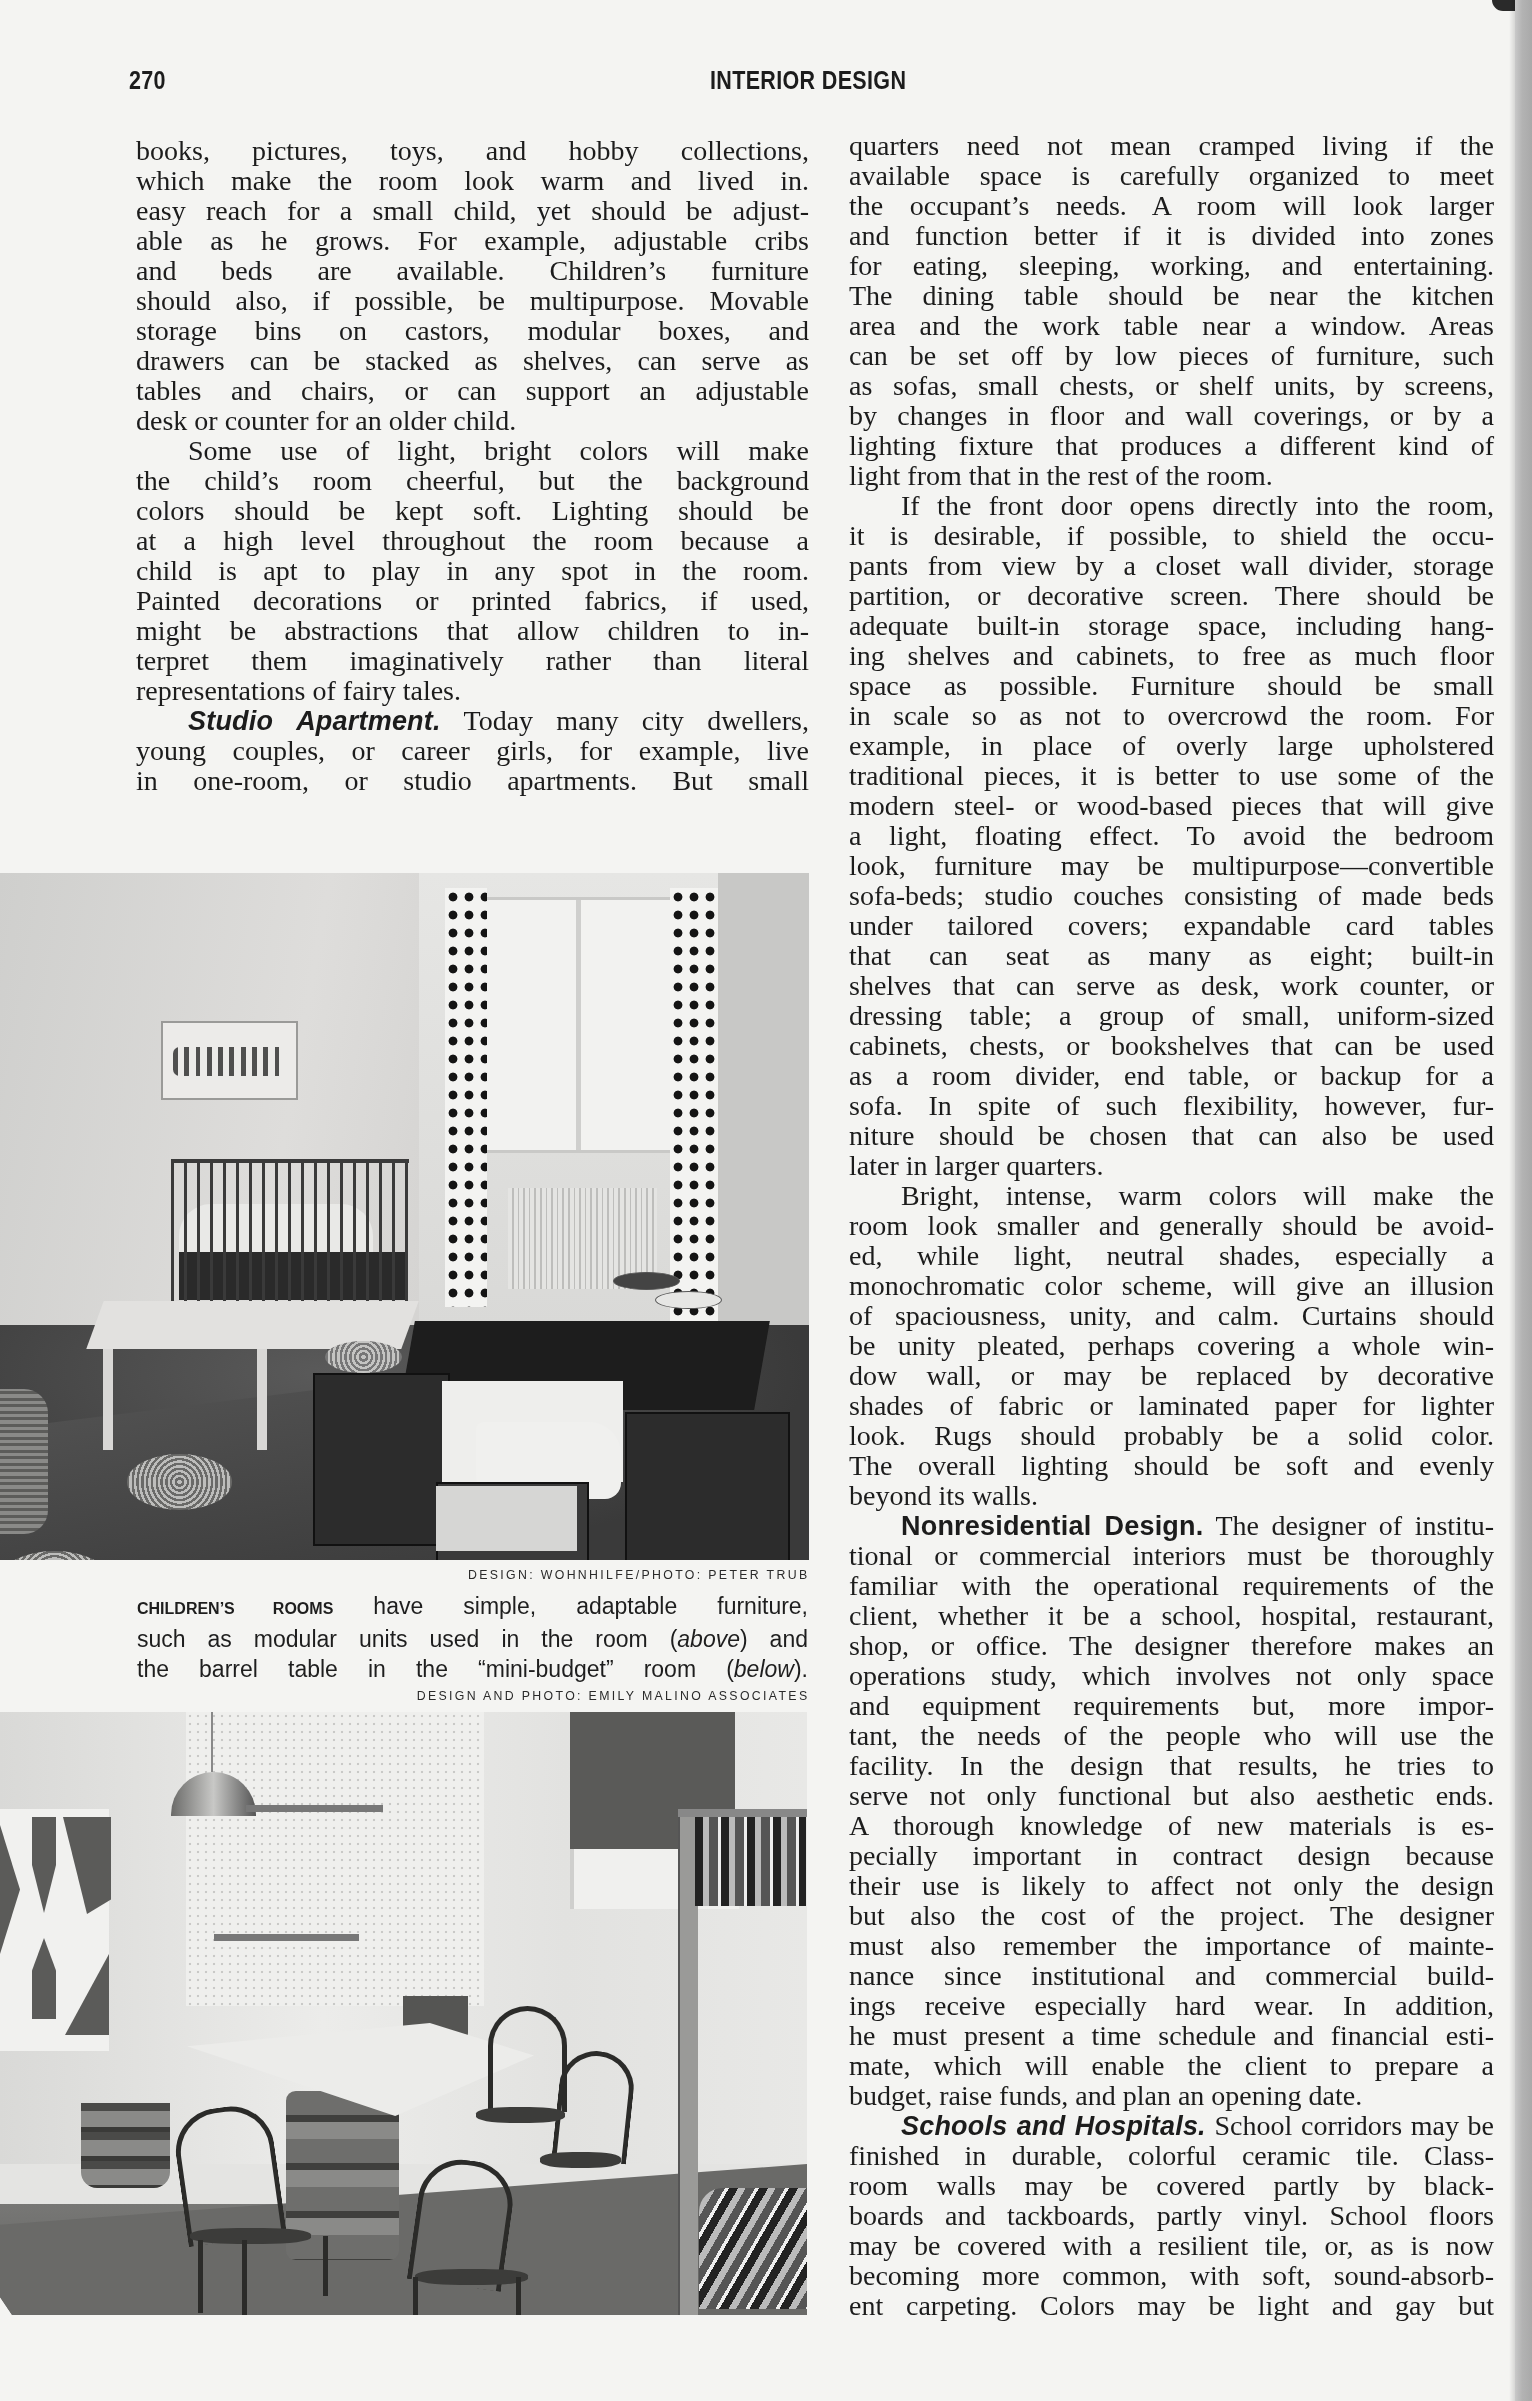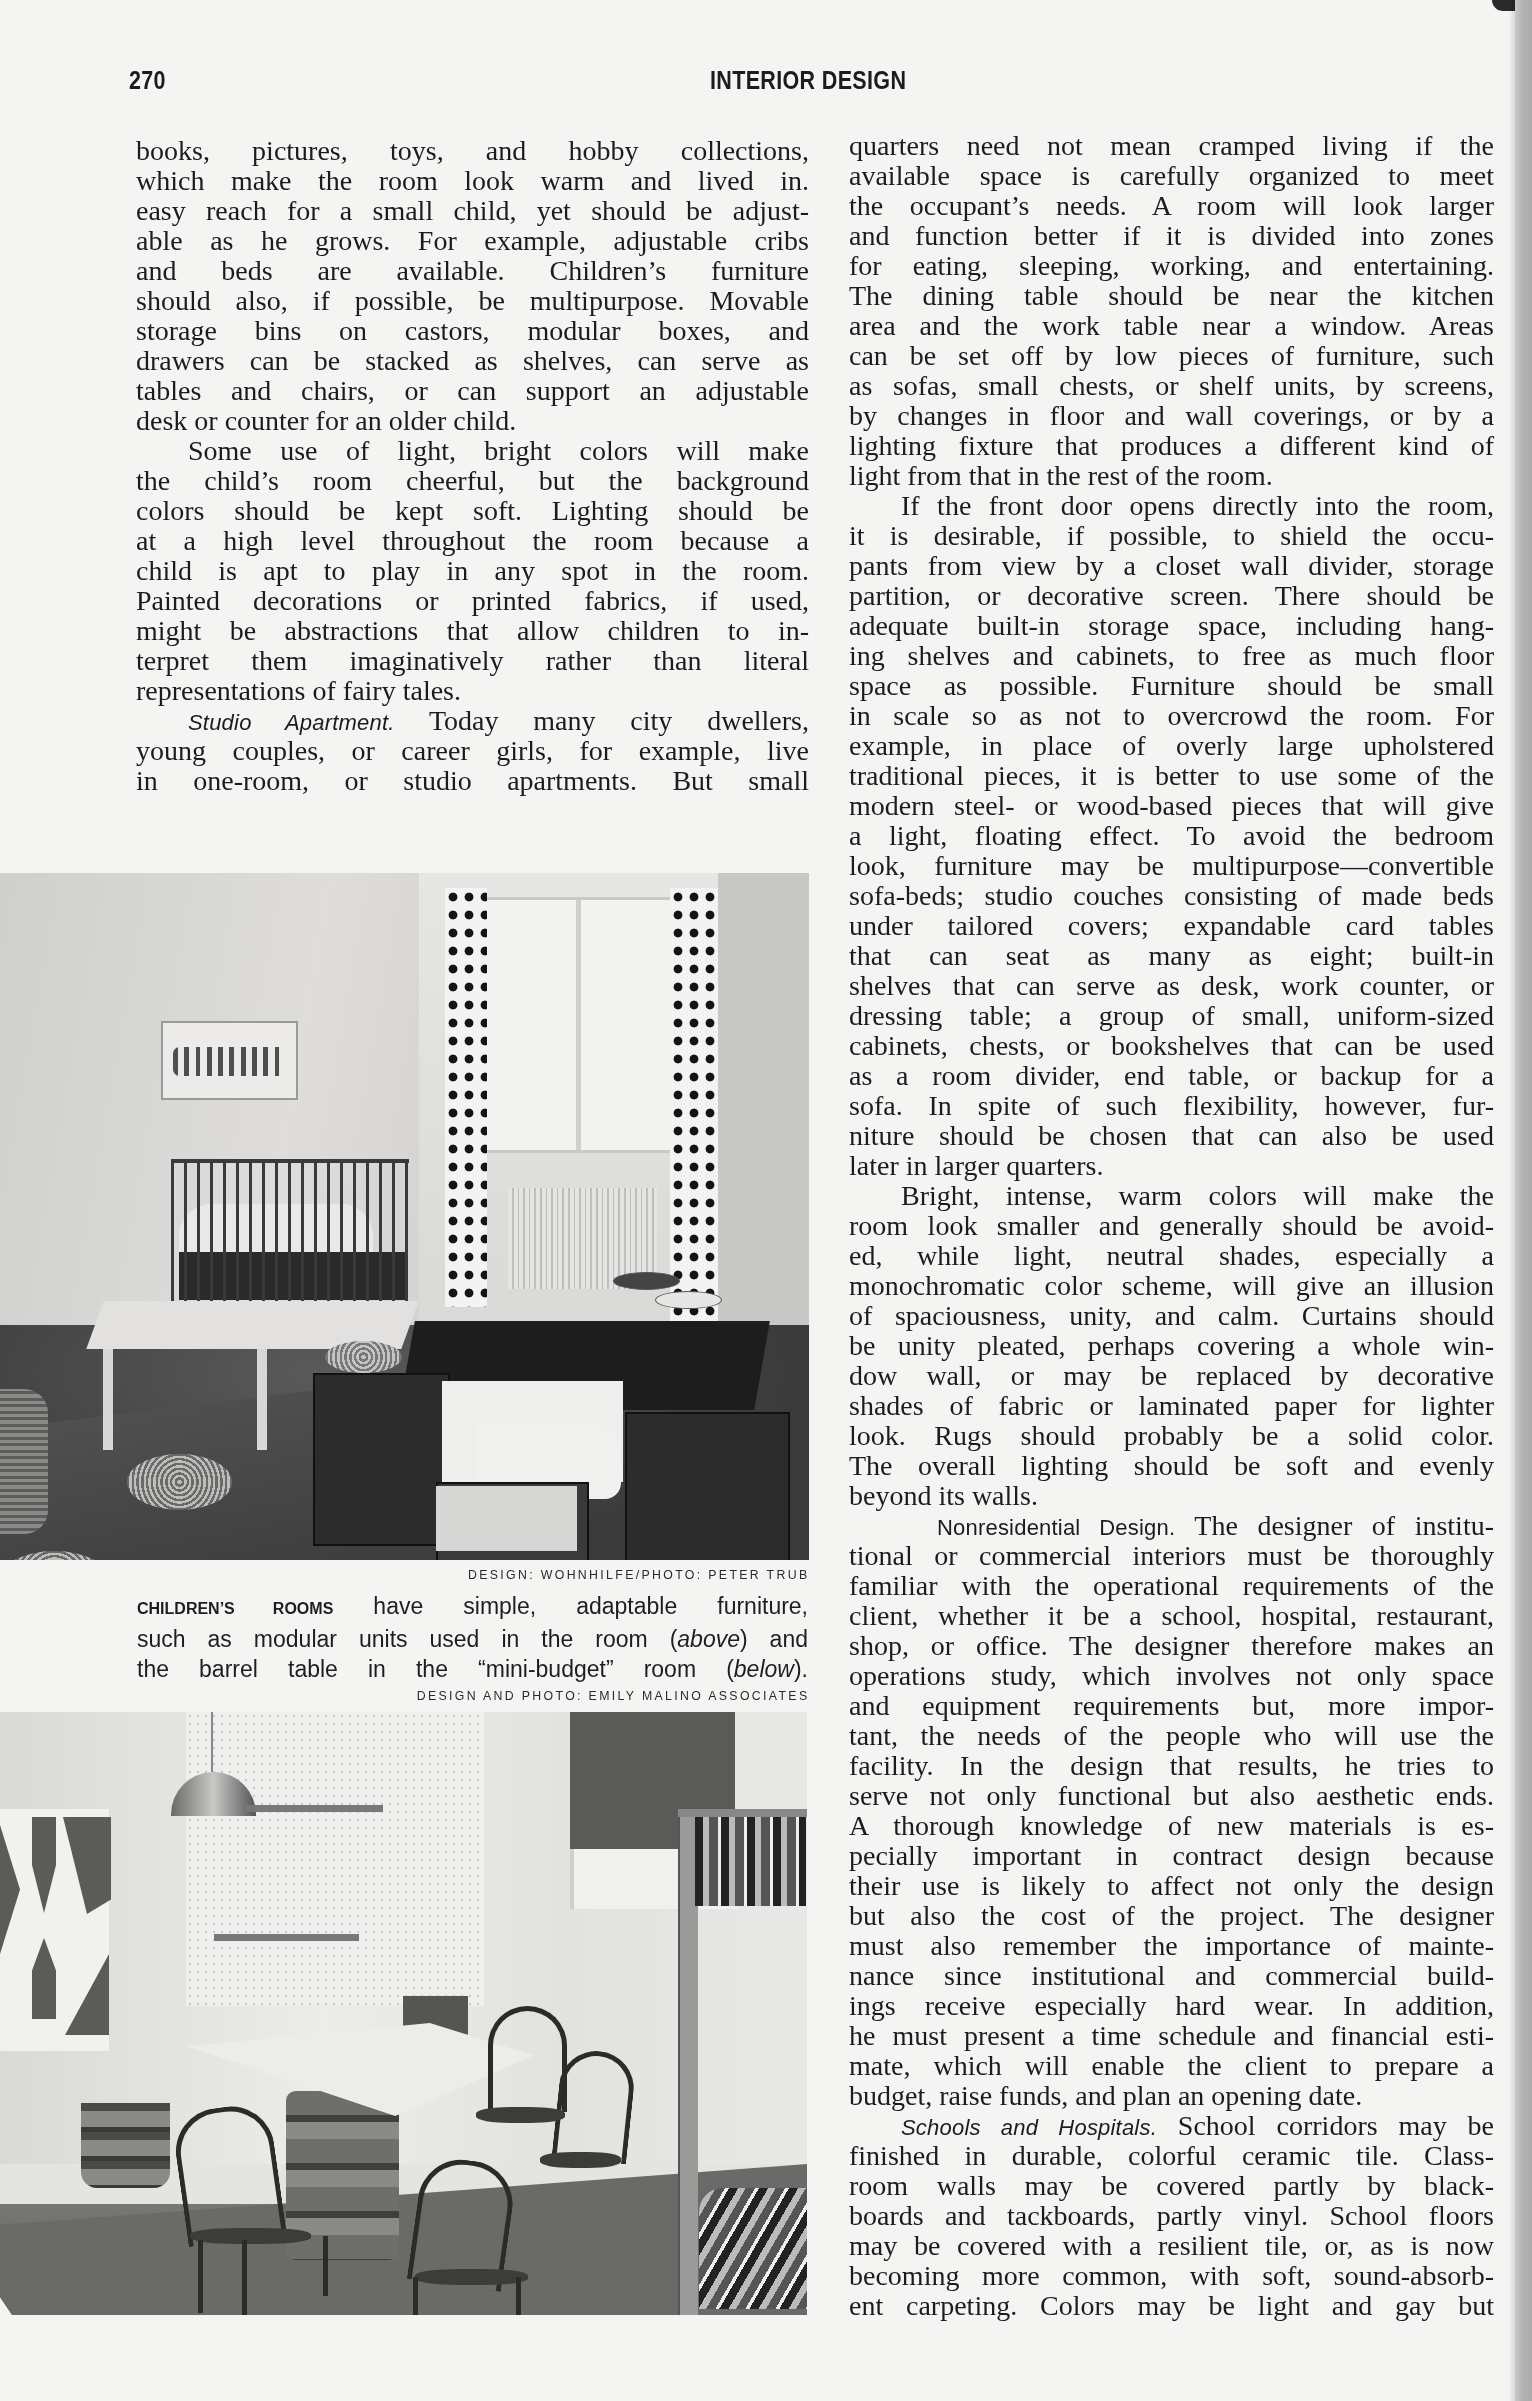--- a/index.html
+++ b/index.html
@@ -34,23 +34,23 @@
     position: absolute; font-size: 28px; line-height: 30px; text-align: justify;
   }
   .col-left { left: 136px; top: 136px; width: 673px; }
   .col-right { left: 849px; top: 131px; width: 645px; line-height: 30px; }
   .line { display: block; text-align: justify; text-align-last: justify; white-space: nowrap; height: 30px; overflow: visible; }
   .col-right .line { height: 30px; }
   .line.last { text-align-last: left; }
   .line.ind { padding-left: 52px; }
   .runin {
     font-family: "Liberation Sans", "DejaVu Sans", sans-serif;
-    font-weight: normal; font-style: italic; font-size: 22px; letter-spacing: 0.2px;
-  }
-  .runin.upright { font-style: normal; margin-left: 36px; }
+    font-weight: bold; font-style: italic; font-size: 27px; letter-spacing: 0.2px;
+  }
+  .runin.upright { font-style: normal; }
   .credit {
     position: absolute; right: 724px;
     font-family: "Liberation Sans", "DejaVu Sans", sans-serif;
     font-size: 13.7px; letter-spacing: 2.6px; color: #2a2a2a;
     transform: scaleX(0.9); transform-origin: right top;
   }
   .credit-1 { top: 1567px; }
   .credit-2 { top: 1688px; }
   .caption {
     position: absolute; left: 137px; top: 1591px; width: 671px;

